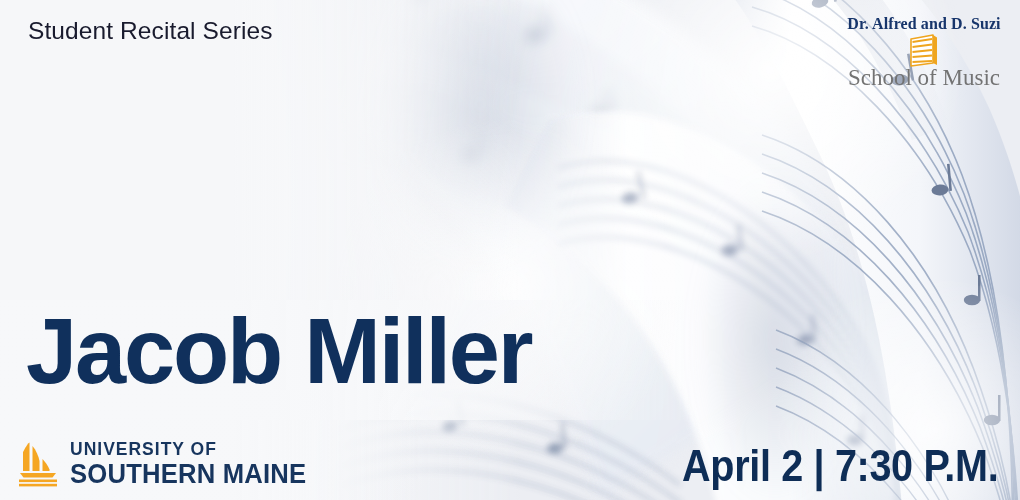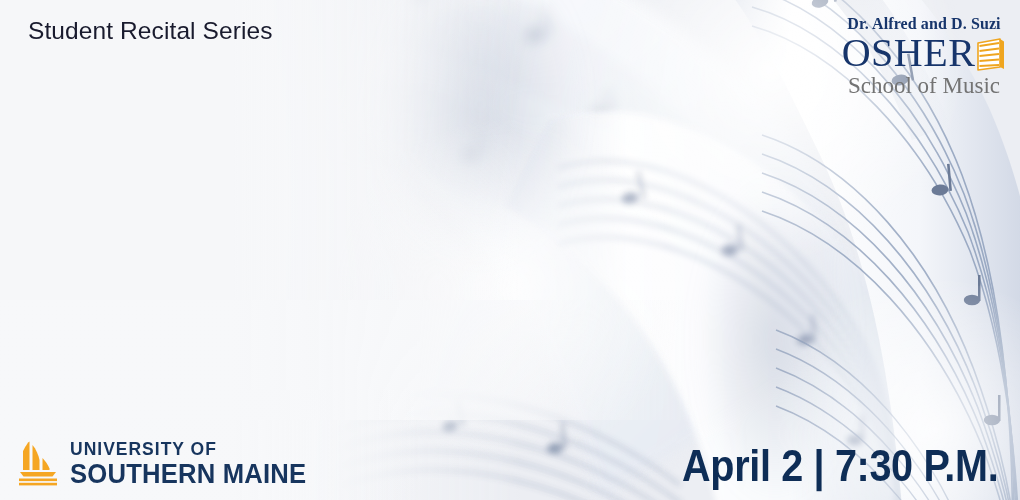--- a/index.html
+++ b/index.html
@@ -139,21 +139,21 @@
     transform: scaleX(.88);
     transform-origin: 100% 100%;
   }
 
   
   .usm-logo {
     position: absolute;
     left: 16px;
     bottom: 12px;
     display: flex;
-    align-items: flex-start;
+    align-items: flex-end;
     gap: 10px;
   }
   .usm-mark { width: 44px; height: 46px; flex: 0 0 auto; display:block; }
   .usm-words { display: flex; flex-direction: column; line-height: 1; }
   .usm-line1 {
     font-size: 17.5px;
     font-weight: 700;
     letter-spacing: 1.0px;
     color: #17355e;
   }
@@ -360,20 +360,21 @@
   <div class="glow glow-a"></div>
   <div class="glow glow-b"></div>
   <div class="glow glow-c"></div>
 
   <div class="left-fade"></div>
   <div class="name-wash"></div>
   <div class="bottomleft-wash"></div>
 
   <div class="eyebrow">Student Recital Series</div>
 
+  <div class="headline">Jacob Miller</div>
 
   <div class="datetime">April 2 | 7:30 P.M.</div>
 
   <div class="usm-logo">
     <svg class="usm-mark" viewBox="0 0 44 46" aria-hidden="true">
       <g fill="#f5a623">
         <path d="M7 10 C7 10 11 2 13.5 0.5 L13.5 29 L7 29 Z"></path>
         <path d="M16.5 4 C20 8 22.5 14 23.5 19 L23.5 29 L16.5 29 Z"></path>
         <path d="M26.5 17 C29.5 20 32 24 33.5 27.5 L33.5 29 L26.5 29 Z"></path>
         <path d="M4 31 L40 31 L36.5 35.5 L7.5 35.5 Z"></path>
@@ -383,21 +384,20 @@
     </svg>
     <div class="usm-words">
       <span class="usm-line1">UNIVERSITY OF</span>
       <span class="usm-line2">SOUTHERN MAINE</span>
     </div>
   </div>
 
   <div class="osher-logo">
     <div class="osher-top">Dr. Alfred and D. Suzi</div>
     <div class="osher-mid">
-      <span class="osher-word">OSHER</span>
       <svg class="osher-book" viewBox="0 0 30 34" aria-hidden="true">
         <path d="M2 6 L24 2 L24 30 L2 33 Z" fill="#ffffff" stroke="#efa51f" stroke-width="1.6" stroke-linejoin="round"></path>
         <g stroke="#efa51f" stroke-width="1.9">
           <line x1="3.5" y1="9" x2="23" y2="6"></line>
           <line x1="3.5" y1="14" x2="23" y2="11.5"></line>
           <line x1="3.5" y1="19" x2="23" y2="17"></line>
           <line x1="3.5" y1="24" x2="23" y2="22.5"></line>
           <line x1="3.5" y1="29" x2="23" y2="28"></line>
         </g>
         <path d="M24 2 L28 4.5 L28 32 L24 30 Z" fill="#efa51f"></path>

